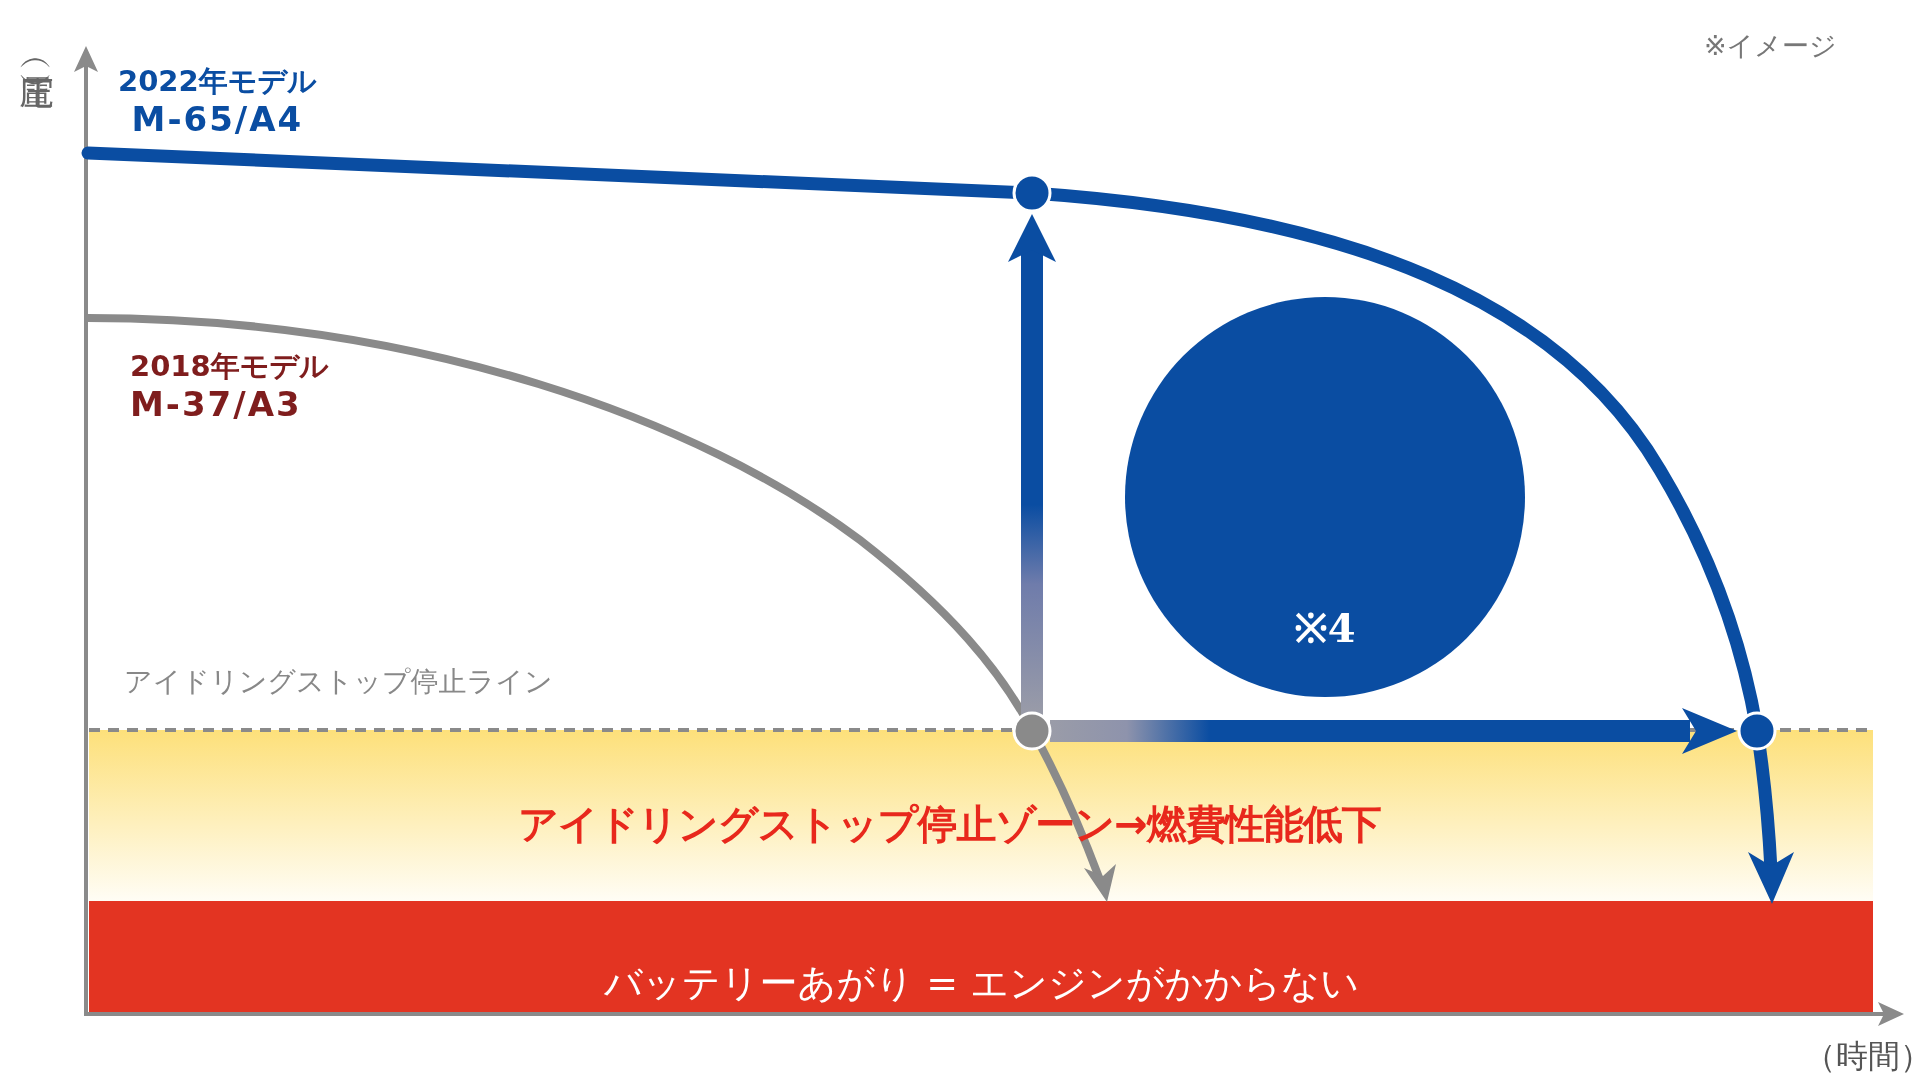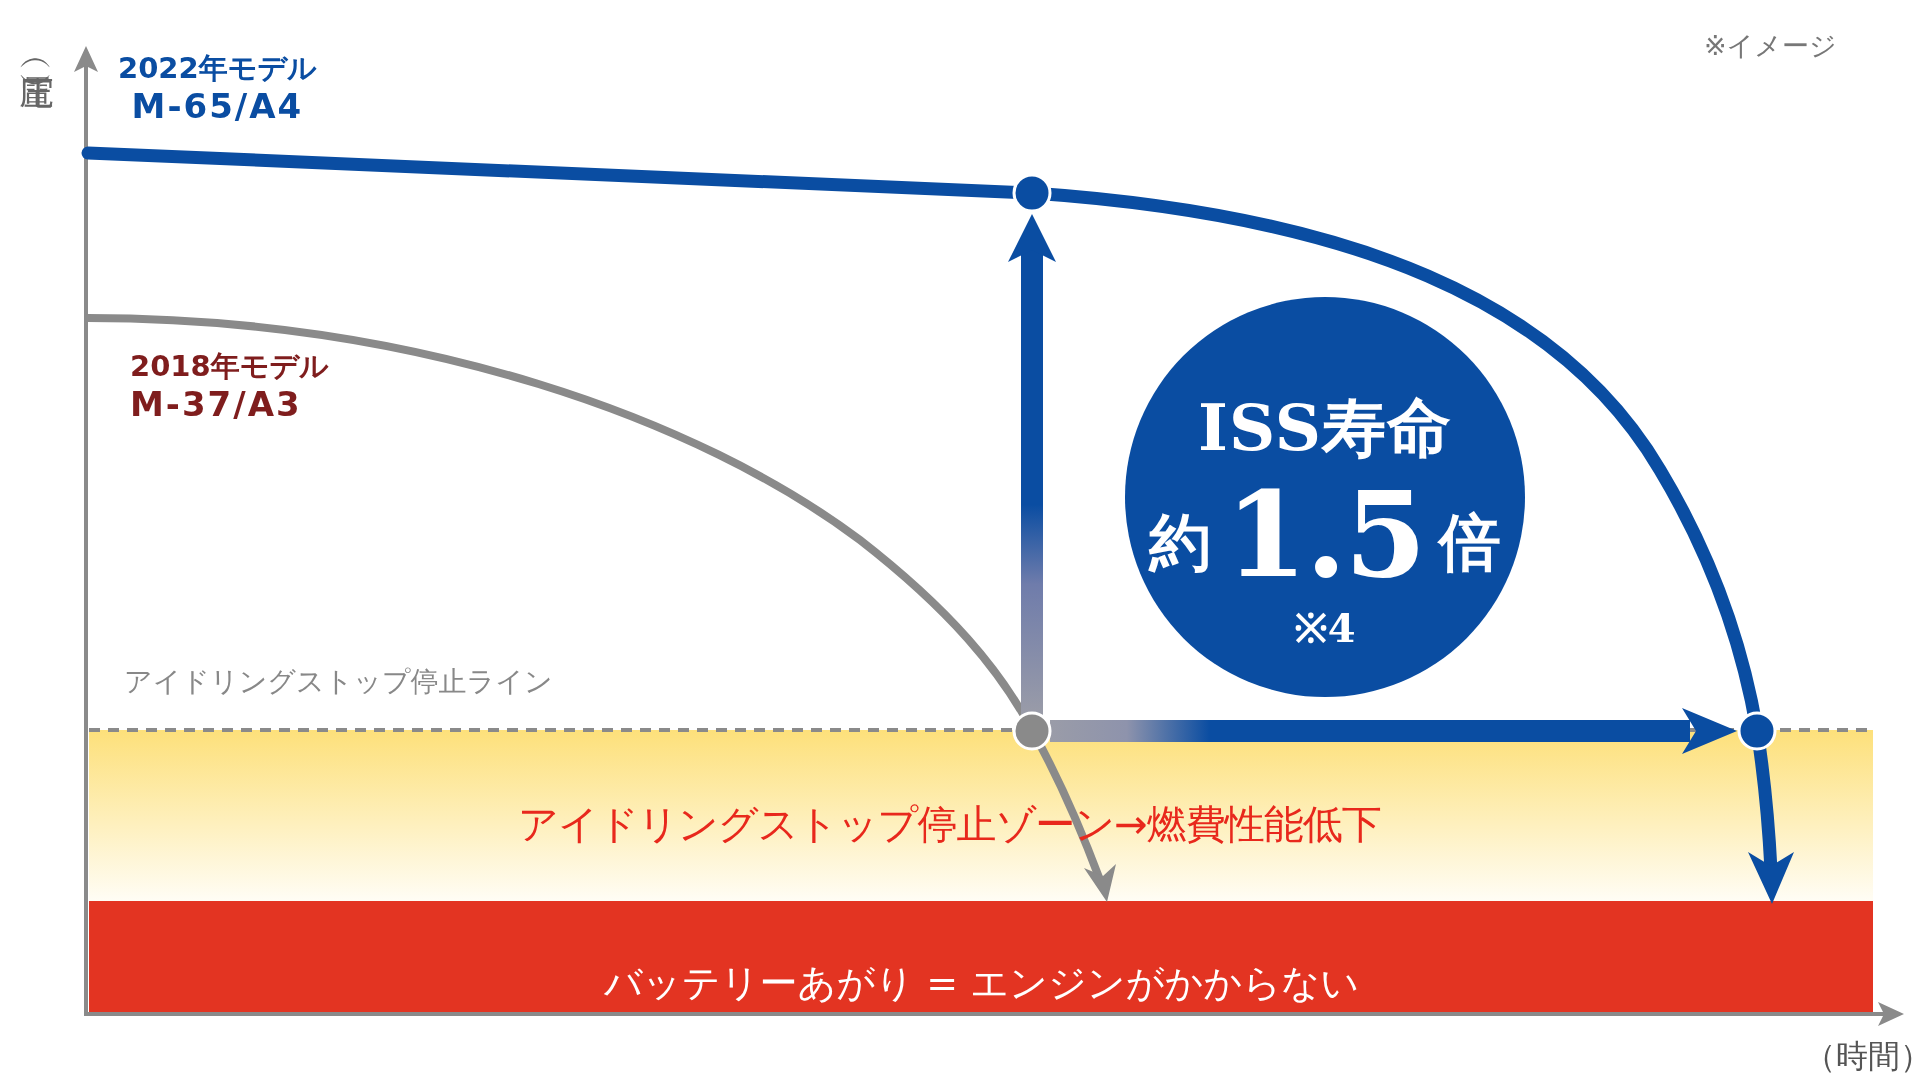--- a/index.html
+++ b/index.html
@@ -4,26 +4,26 @@
   <style>
     html, body { margin: 0; padding: 0; background: #ffffff; }
     body { width: 1920px; height: 1087px; overflow: hidden; position: relative;
            font-family: "DejaVu Sans", "Liberation Sans", sans-serif; }
     #chart { position: absolute; left: 0; top: 0; width: 1920px; height: 1087px; }
     .lbl { position: absolute; white-space: nowrap; line-height: 1; }
     .ylabel { left: 14px; top: 48px; width: 40px; color: #666; font-size: 34px;
               writing-mode: vertical-rl; text-orientation: upright; letter-spacing: 2px; }
     .xlabel { left: 1778px; top: 1040px; color: #555; font-size: 32px; margin-left: 26px; }
     .note { left: 1704px; top: 32px; color: #777; font-size: 27px; font-weight: normal; }
-    .model-new { left: 118px; top: 54px; color: #0A4DA2; font-weight: bold; text-align: center; }
+    .model-new { left: 118px; top: 67px; color: #0A4DA2; font-weight: bold; text-align: center; }
     .model-new .yr, .model-old .yr { font-size: 29px; display: block; }
     .model-new .name, .model-old .name { font-size: 34px; display: block; margin-top: 6px; letter-spacing: 2px; }
     .model-old { left: 130px; top: 352px; color: #7f1d1d; font-weight: bold; text-align: left; }
     .stopline { left: 124px; top: 668px; color: #888; font-size: 28px; }
-    .zone-text { left: 518px; top: 804px; color: #E8281C; font-size: 40px; font-weight: normal; letter-spacing: -1px; }
+    .zone-text { left: 518px; top: 804px; color: #E8281C; font-size: 40px; font-weight: bold; letter-spacing: -1px; }
     .dead-text { left: 90px; width: 1783px; top: 964px; text-align: center; color: #ffffff; font-size: 38px; }
     .badge { position: absolute; left: 1125px; top: 297px; width: 400px; height: 400px; border-radius: 50%;
              background: #0A4DA2; color: #fff; text-align: center;
              font-family: "DejaVu Serif", "Liberation Serif", serif; font-weight: bold; }
     .badge .l1 { position: absolute; top: 88px; left: 0; width: 100%; font-size: 64px; letter-spacing: 1px; }
     .badge .l2 { position: absolute; top: 168px; left: 0; width: 100%; }
     .badge .l2 .pre, .badge .l2 .suf { font-size: 62px; vertical-align: 12px; }
     .badge .l2 .num { font-size: 118px; margin: 0 14px; letter-spacing: -2px; }
     .badge .l3 { position: absolute; top: 302px; left: 0; width: 100%; font-size: 40px; }
   </style>
@@ -89,18 +89,14 @@
 <div class="lbl model-old">
   <span class="yr">2018年モデル</span>
   <span class="name">M-37/A3</span>
 </div>
 
 <div class="lbl stopline">アイドリングストップ停止ライン</div>
 <div class="lbl zone-text">アイドリングストップ停止ゾーン→燃費性能低下</div>
 <div class="lbl dead-text">バッテリーあがり = エンジンがかからない</div>
 
 <div class="badge">
-  <div class="l1">ISS寿命</div>
-  <div class="l2">
-    <span class="pre">約</span><span class="num">1.5</span><span class="suf">倍</span>
-  </div>
   <div class="l3">※4</div>
 </div>
 
 </body></html>

